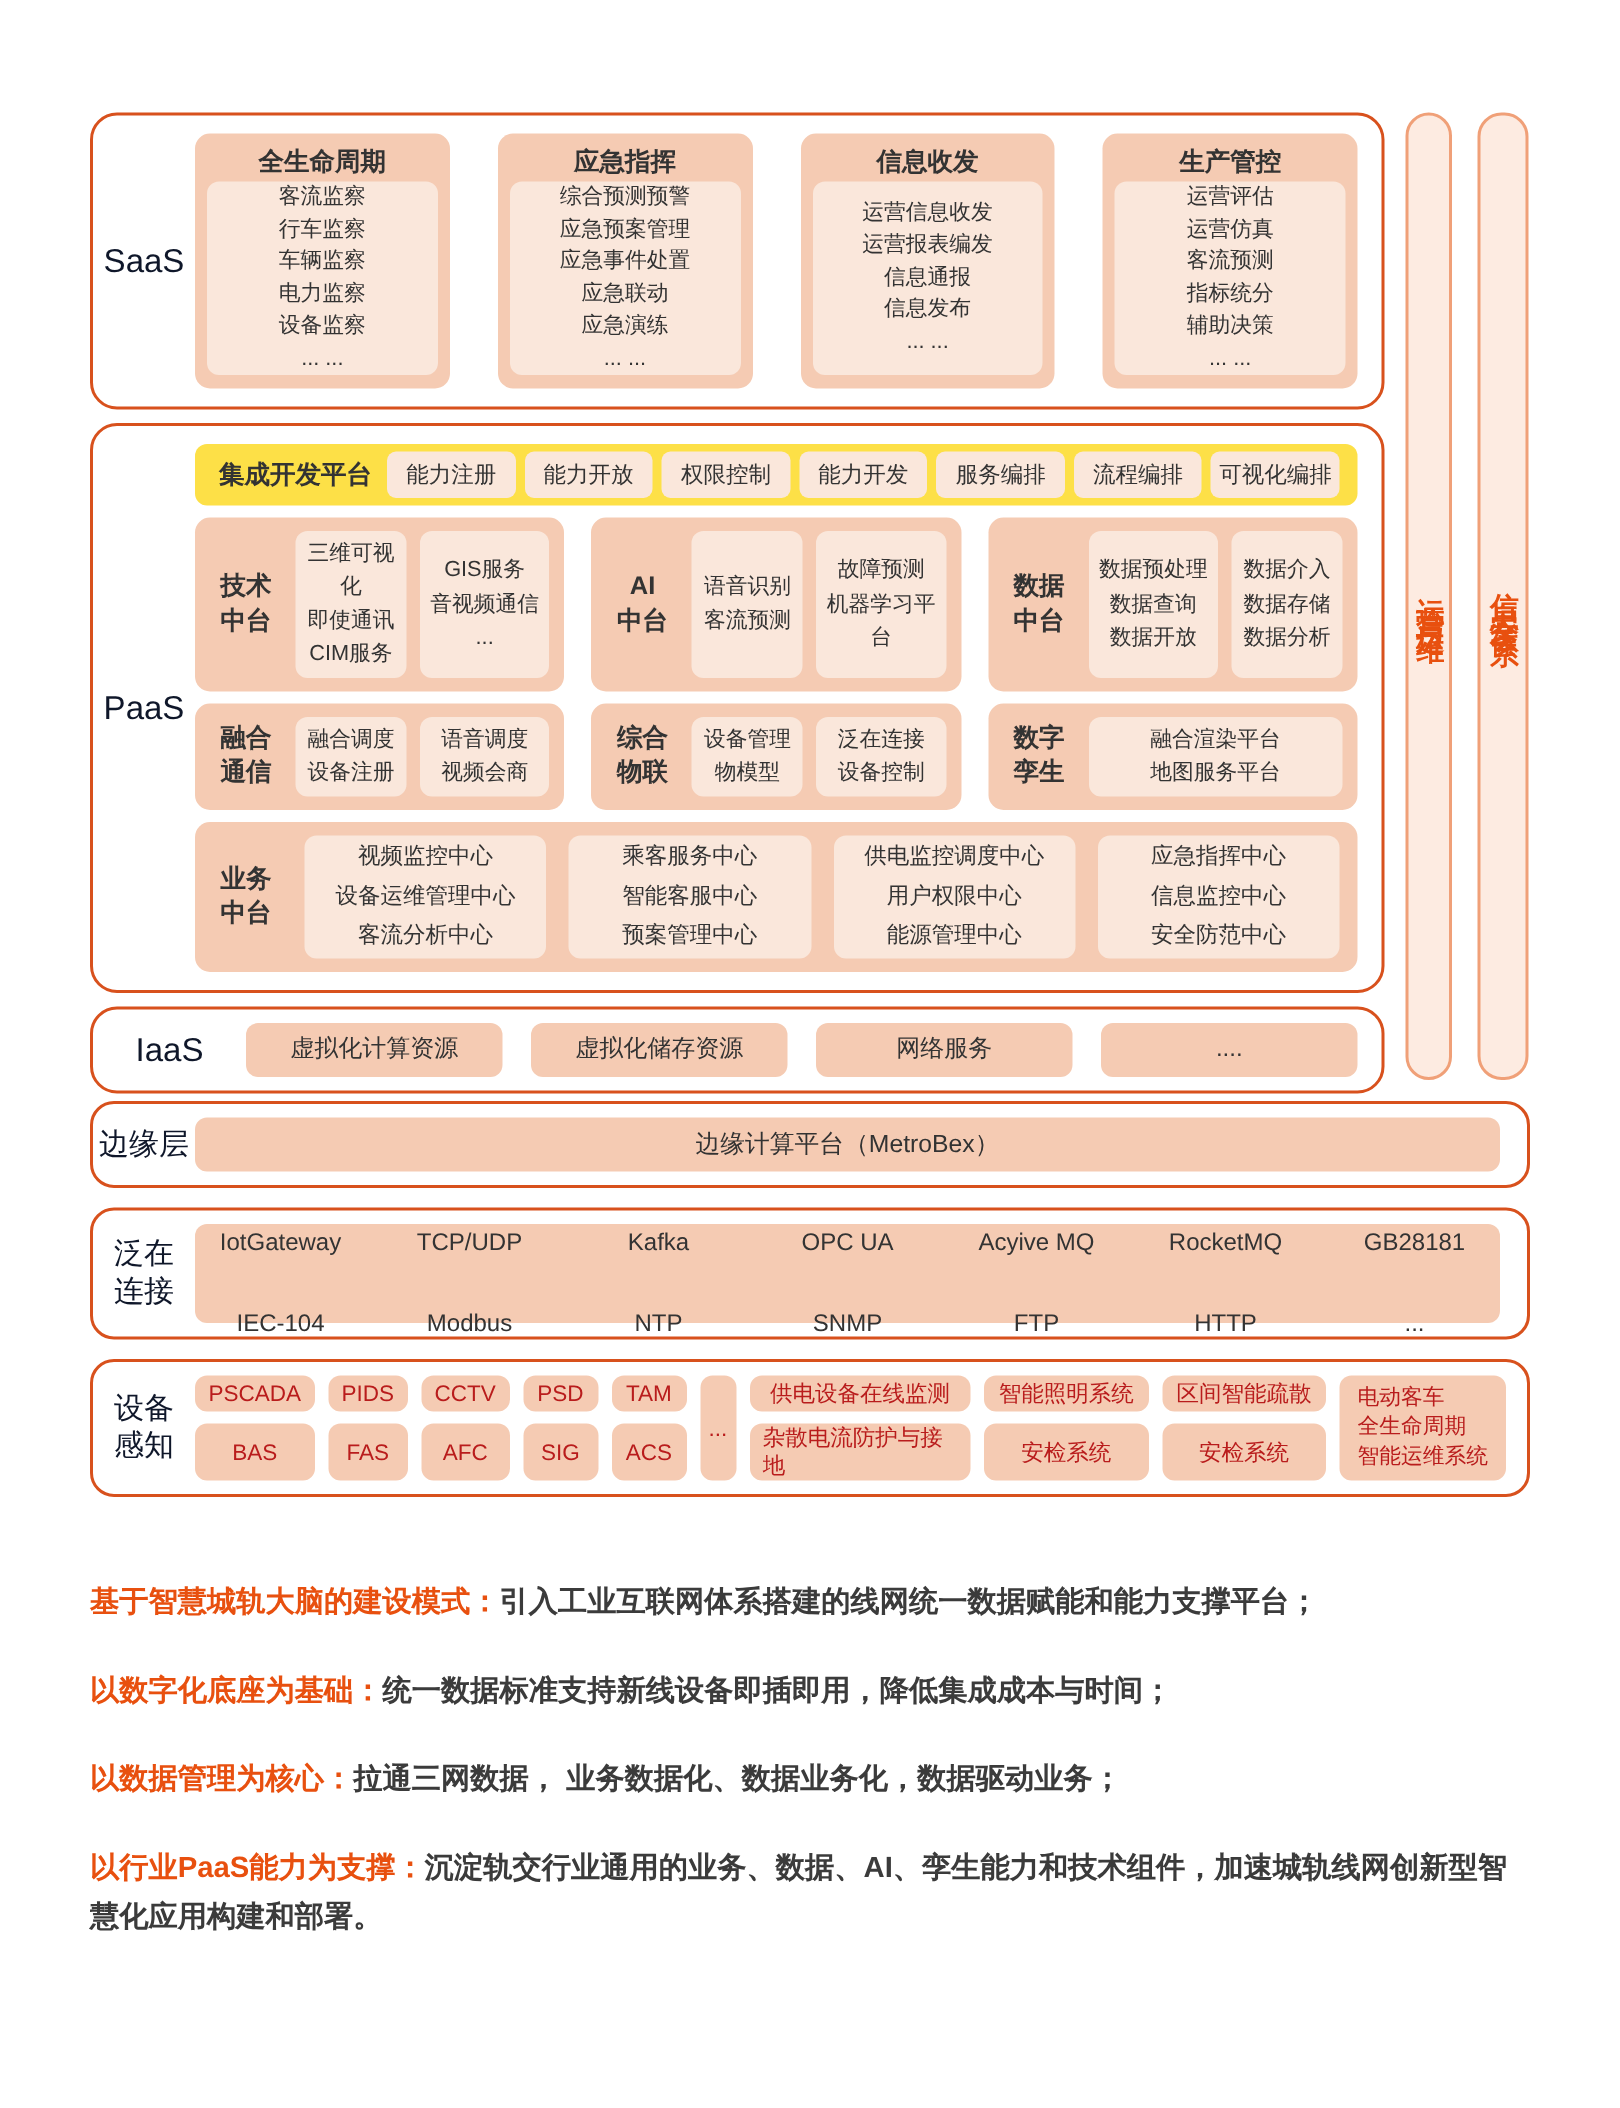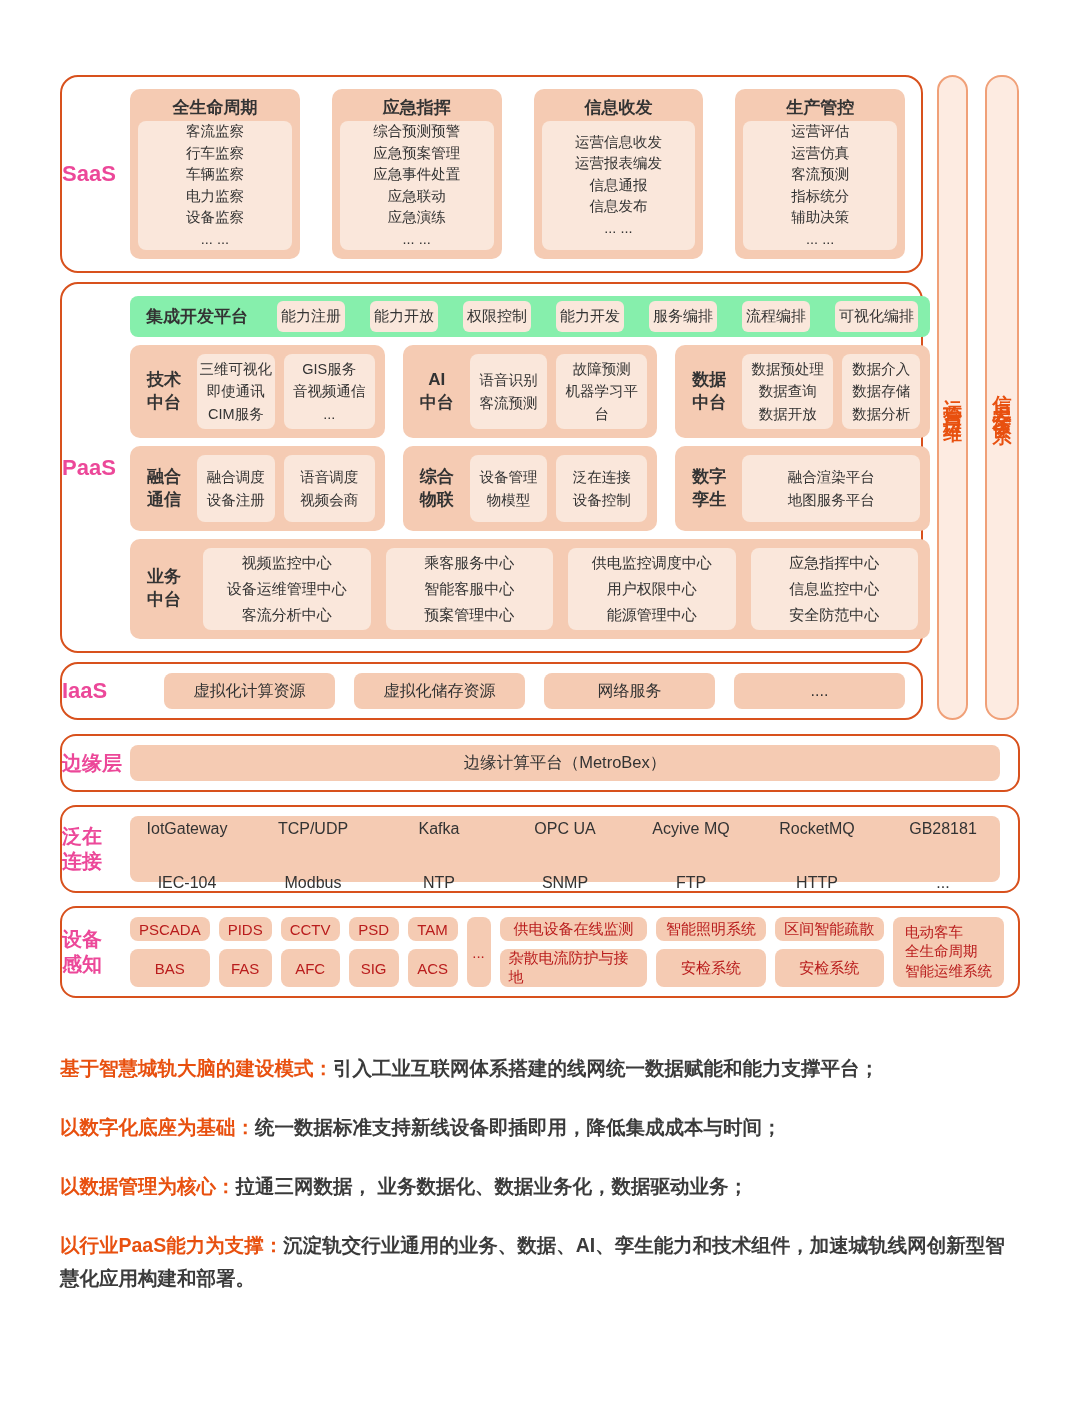--- a/index.html
+++ b/index.html
@@ -10,21 +10,21 @@
     color: #3a3a3a; overflow: hidden;
   }
   .page { width: 1080px; height: 1405px; padding: 75px 60px 20px 60px; }
 
   
   .sec {
     border: 2px solid #d8511d; border-radius: 18px;
     display: flex; align-items: center; background: #fff;
   }
   .sec-label {
-    color: #ec4899; font-weight: 700; 
+    color: #0f172a; font-weight: 400; text-align: center;
     flex: 0 0 68px; font-size: 22px; white-space: pre-line; line-height: 1.25;
   }
   .sec-label.cn { font-size: 20px; }
 
   
   .top { display: flex; gap: 14px; height: 645px; margin-bottom: 14px; }
   .stack { width: 863px; display: flex; flex-direction: column; gap: 9px; }
   .bars { display: flex; gap: 17px; }
   .bar {
     width: 31px; border-radius: 16px; background: #fdebe1;
@@ -43,21 +43,21 @@
   .scard-title { text-align: center; font-weight: 700; font-size: 17px; line-height: 27px; color: #333; }
   .scard-items {
     flex: 1; background: #fae7db; border-radius: 8px;
     display: flex; align-items: center; justify-content: center; text-align: center;
     font-size: 14.5px; line-height: 21.5px; color: #333; white-space: pre-line;
   }
 
   
   .paas { flex: 1; padding: 12px 16px 12px 0; }
   .paas-col { flex: 1; height: 100%; display: flex; flex-direction: column; gap: 8px; }
-  .idp { background: #86efac; border-radius: 8px; display: flex; align-items: center; gap: 25px; padding: 5px 12px 5px 16px; flex: 0 0 40px; }
+  .idp { background: #fde047; border-radius: 8px; display: flex; align-items: center; gap: 6px; padding: 5px 12px 5px 16px; flex: 0 0 40px; }
   .idp-label { font-weight: 700; font-size: 17px; margin-right: 4px; white-space: nowrap; color: #333; }
   .chip { flex: 1; background: #fae7db; border-radius: 6px; text-align: center; font-size: 15px; padding: 6px 4px; white-space: nowrap; color: #333; }
   .grow { display: flex; gap: 18px; flex: 1; }
   .group { flex: 1; background: #f5cbb3; border-radius: 10px; display: flex; align-items: center; gap: 9px; padding: 9px 10px; }
   .glabel { flex: 0 0 48px; text-align: center; font-weight: 700; font-size: 17px; line-height: 1.35; white-space: pre-line; color: #333; }
   .gbox {
     flex: 1; align-self: stretch; background: #fae7db; border-radius: 8px;
     display: flex; align-items: center; justify-content: center; text-align: center;
     font-size: 14.5px; line-height: 1.55; white-space: pre-line; padding: 4px 2px; color: #333;
   }

